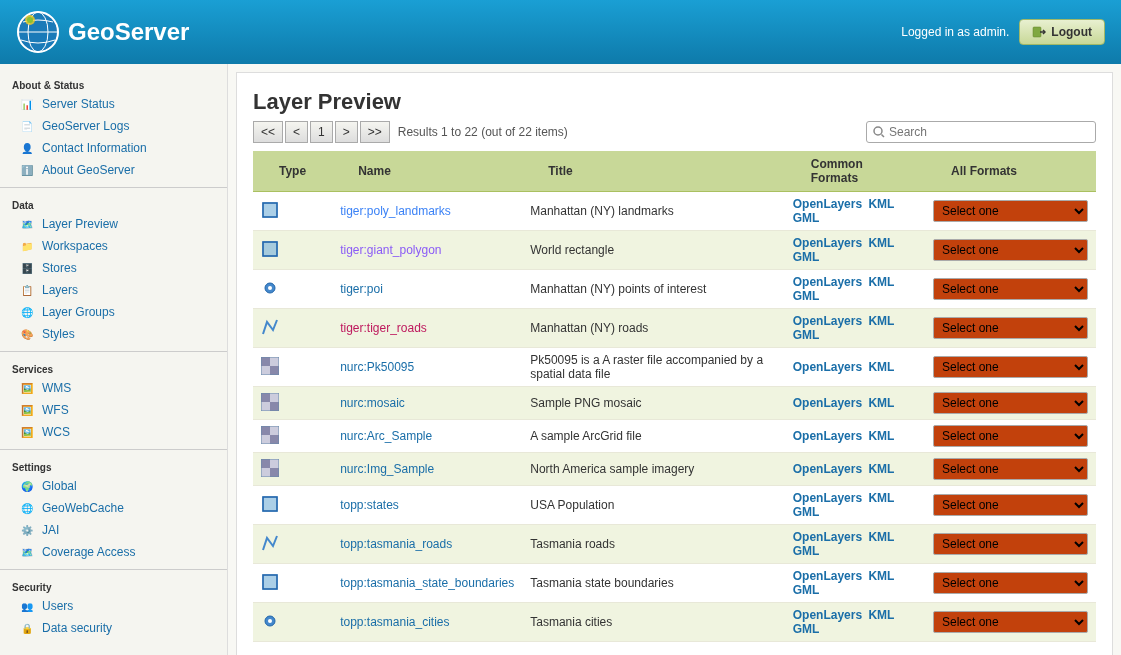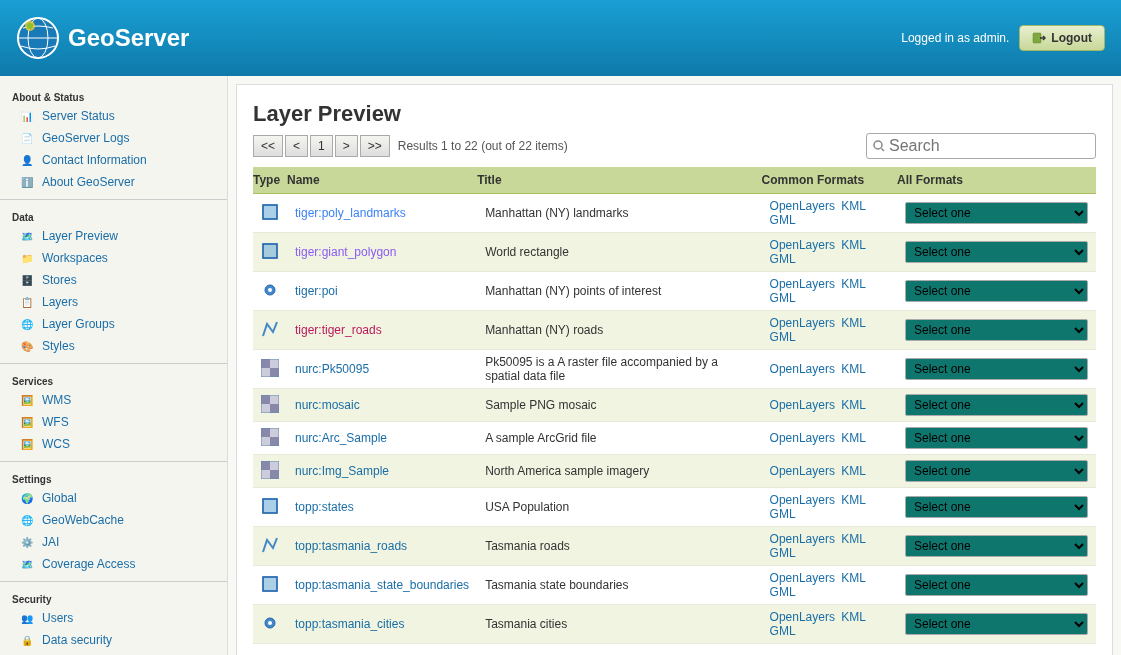--- a/index.html
+++ b/index.html
@@ -1,21 +1,21 @@
 <!DOCTYPE html>
 <html><head>
   <meta charset="utf-8">
   <style>
     * { box-sizing: border-box; margin: 0; padding: 0; }
     body { font-family: Arial, sans-serif; font-size: 13px; background: #fff; }
 
     
     #header {
       background: linear-gradient(to bottom, #1a9fd4, #0e7aaa);
-      height: 76px;
+      height: 64px;
       display: flex;
       align-items: center;
       justify-content: space-between;
       padding: 0 16px;
     }
     #logo-area {
       display: flex;
       align-items: center;
       gap: 8px;
     }
@@ -144,34 +144,34 @@
       align-items: center;
       border: 1px solid #aaa;
       border-radius: 3px;
       background: #fff;
       padding: 3px 6px;
       gap: 4px;
     }
     #search-input {
       border: none;
       outline: none;
-      font-size: 16px;
+      font-size: 12px;
       width: 200px;
     }
 
     
     #layers-table {
       width: 100%;
       border-collapse: collapse;
     }
     #layers-table thead tr {
       background: #c8d898;
     }
     #layers-table thead th {
-      padding: 6px 0;
+      padding: 6px 26px;
       text-align: left;
       font-weight: bold;
       font-size: 12px;
       color: #333;
       border-bottom: 1px solid #aac060;
     }
     #layers-table tbody tr:nth-child(even) {
       background: #f0f4e0;
     }
     #layers-table tbody tr:nth-child(odd) {
@@ -190,28 +190,29 @@
       display: inline-flex;
       align-items: center;
       justify-content: center;
     }
     .format-links a, .format-links span {
       color: #1a6ea8;
       text-decoration: none;
       margin-right: 3px;
       font-size: 12px;
       cursor: pointer;
+      font-weight: bold;
     }
     .format-select {
       border: 1px solid #aaa;
       border-radius: 2px;
       padding: 2px 4px;
       font-size: 12px;
-      background: #0f766e;
-      width: 183px;
+      background: #c2410c;
+      width: 155px;
     }
   </style>
 </head>
 <body>
 
 <div id="header">
   <div id="logo-area">
     <svg id="logo-globe" viewBox="0 0 44 44" xmlns="http://www.w3.org/2000/svg">
       <circle cx="22" cy="22" r="20" fill="#1a7ab8" stroke="#fff" stroke-width="1"></circle>
       <ellipse cx="22" cy="22" rx="10" ry="20" fill="none" stroke="#fff" stroke-width="1"></ellipse>

